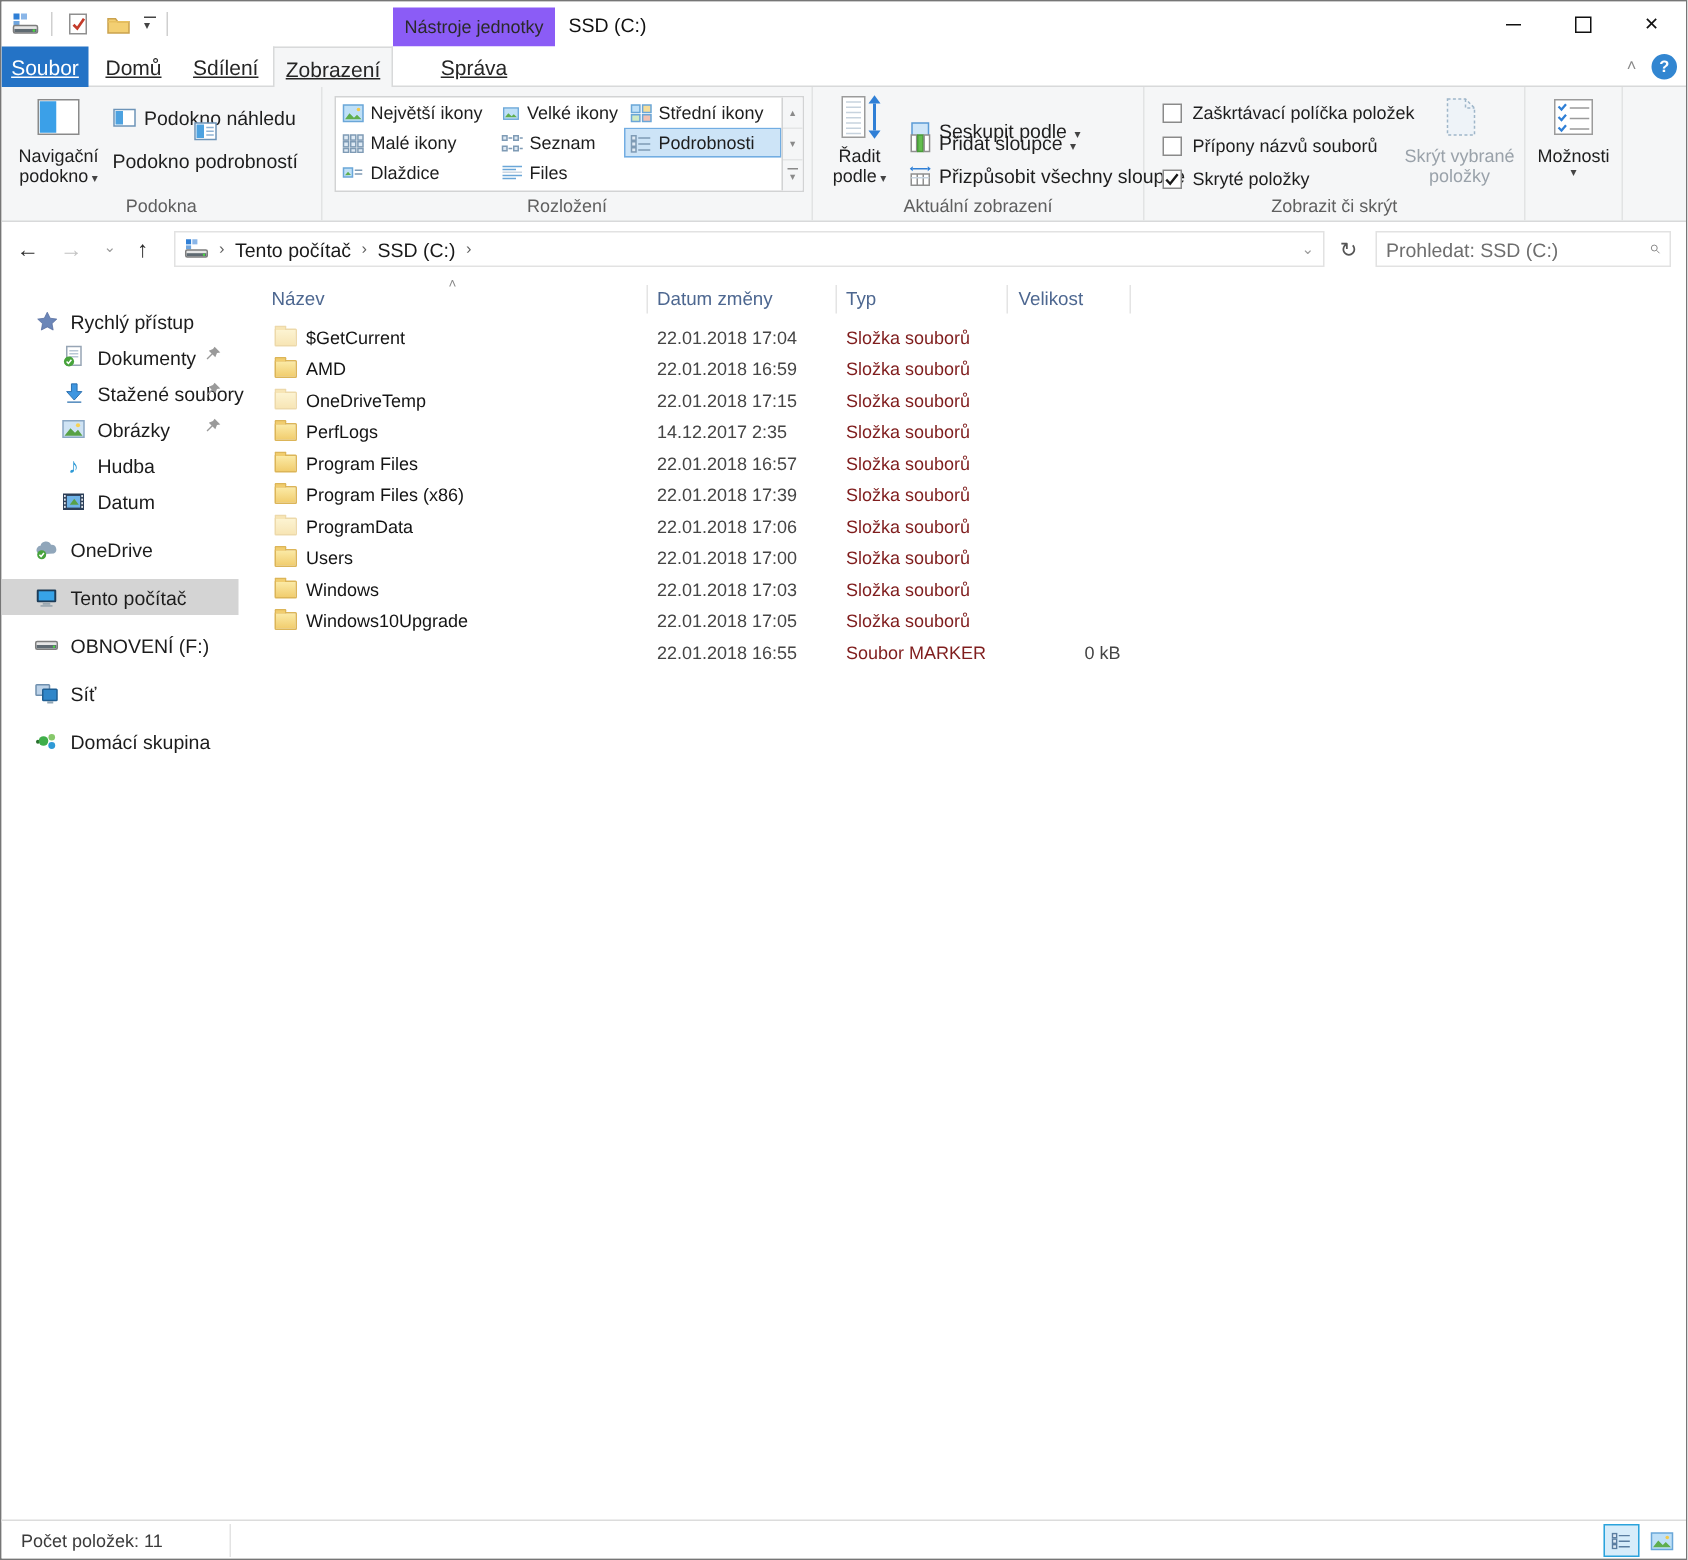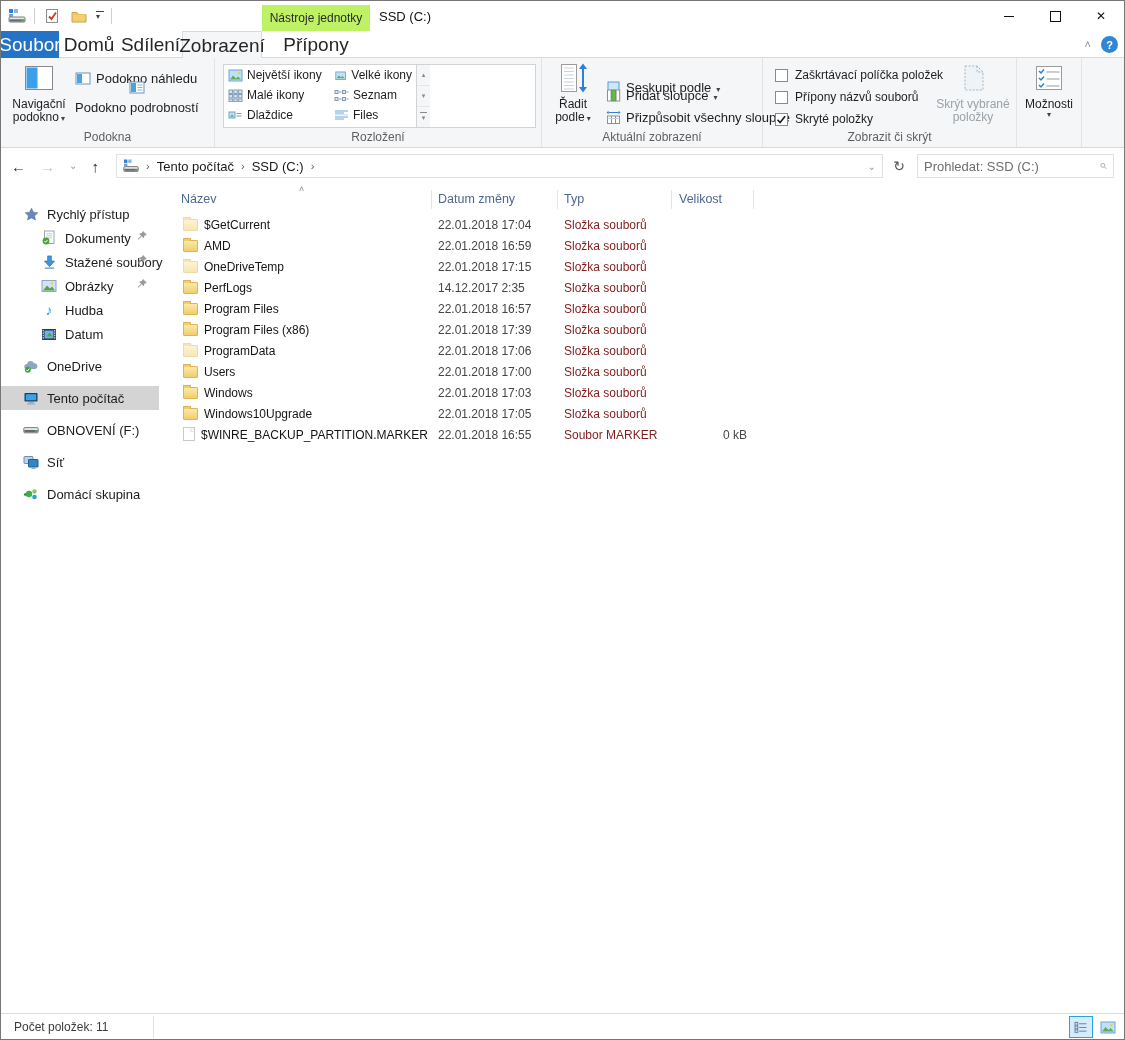--- a/index.html
+++ b/index.html
@@ -8,31 +8,31 @@
   .window { position:relative; width:1125px; height:1040px; background:#fff; border:1px solid #767676; overflow:hidden; }
 
   
   .titlebar { position:absolute; left:0; top:0; width:100%; height:30px; background:#fff; }
   .qat { position:absolute; left:6px; top:0; height:30px; display:flex; align-items:center; gap:7px; }
   .qat .sep { width:1px; height:16px; background:#cfcfcf; }
   .qat-btn { display:flex; align-items:center; justify-content:center; width:20px; height:22px; }
   .qat-caret { font-size:8px; color:#444; line-height:1; }
   .qat-caret::after { content:"▾"; }
   .qat-caret .bar { display:block; width:8px; border-top:1px solid #444; margin:0 auto 1px; }
-  .ctx-tab { position:absolute; left:261px; top:4px; width:108px; height:26px; background:#bef264; color:#2a2a2a; display:flex; align-items:center; justify-content:center; font-size:12px; }
+  .ctx-tab { position:absolute; left:261px; top:4px; width:108px; height:26px; background:#8b5cf6; color:#2a2a2a; display:flex; align-items:center; justify-content:center; font-size:12px; }
   .win-title { position:absolute; left:378px; top:0; height:30px; display:flex; align-items:center; font-size:13px; color:#111; }
   .win-controls { position:absolute; right:0; top:0; height:30px; display:flex; }
   .wc { width:46px; height:30px; display:flex; align-items:center; justify-content:center; color:#111; }
   .wc-min::after { content:""; display:block; width:10px; border-top:1px solid #111; }
   .wc-max::after { content:""; display:block; width:9px; height:9px; border:1px solid #111; }
   .wc-close::after { content:"✕"; font-size:12px; }
 
   
   .tabrow { position:absolute; left:0; top:30px; width:100%; height:27px; background:#fff; border-bottom:1px solid #d8d9da; display:flex; }
-  .tab { height:27px; display:flex; align-items:center; justify-content:center; font-size:19px; color:#262626; }
+  .tab { height:27px; display:flex; align-items:center; justify-content:center; font-size:14px; color:#262626;text-decoration:underline; }
   .tab-file { width:58px; background:#2473c6; color:#fff; }
   .tab-home { width:60px; }
   .tab-share { width:63px; }
   .tab-view { width:80px; background:#f5f6f7; border:1px solid #d8d9da; border-bottom:none; margin-bottom:-1px; height:28px; }
   .tab-manage { width:108px; }
   .tabrow-right { position:absolute; right:6px; top:30px; height:27px; display:flex; align-items:center; gap:10px; }
   .collapse-chevron { color:#8a8a8a; font-size:11px; line-height:1; }
   .collapse-chevron::after { content:"˄"; }
   .help-btn { width:17px; height:17px; border-radius:50%; background:#3286d1; color:#fff; font-size:11px; font-weight:bold; display:flex; align-items:center; justify-content:center; }
   .help-btn::after { content:"?"; }
@@ -172,21 +172,21 @@
       <span class="wc wc-max"></span>
       <span class="wc wc-close"></span>
     </div>
   </div>
 
   <div class="tabrow">
     <div class="tab tab-file">Soubor</div>
     <div class="tab tab-home">Domů</div>
     <div class="tab tab-share">Sdílení</div>
     <div class="tab tab-view">Zobrazení</div>
-    <div class="tab tab-manage">Přípony</div>
+    <div class="tab tab-manage">Správa</div>
   </div>
   <div class="tabrow-right">
     <span class="collapse-chevron"></span>
     <span class="help-btn"></span>
   </div>
 
   <div class="ribbon">
 
     <div class="rgroup g-panes">
       <div class="big-btn" style="left:6px;width:64px;">
@@ -275,20 +275,45 @@
           </div>
           <div class="gitem">
             <svg width="15" height="13" viewBox="0 0 15 13">
                 <path d="M1 2h13M1 4h9" stroke="#6aa6d8"></path>
                 <path d="M1 8h13M1 10h9" stroke="#6aa6d8"></path>
                 <path d="M1 5.8h13" stroke="#c9d6e2"></path>
               </svg>
             <span>Files</span>
           </div>
         </div>
+        <div class="gcol gc3">
+          <div class="gitem">
+            <svg width="15" height="13" viewBox="0 0 15 13">
+                <g stroke="#6aa6d8">
+                  <rect x="1" y="1" width="5.6" height="5" fill="#bfe0f7"></rect>
+                  <rect x="8.4" y="1" width="5.6" height="5" fill="#f4dd9a"></rect>
+                  <rect x="1" y="7.5" width="5.6" height="4.5" fill="#cfe9c4"></rect>
+                  <rect x="8.4" y="7.5" width="5.6" height="4.5" fill="#f0c0b4"></rect>
+                </g>
+              </svg>
+            <span>Střední ikony</span>
+          </div>
+          <div class="gitem selected">
+            <svg width="15" height="13" viewBox="0 0 15 13">
+                <g fill="#dfeaf4" stroke="#7f9bb5">
+                  <rect x="1" y="1.5" width="3" height="3"></rect>
+                  <rect x="1" y="5.5" width="3" height="3"></rect>
+                  <rect x="1" y="9.5" width="3" height="2.8"></rect>
+                </g>
+                <path d="M5.5 3h8M5.5 7h8M5.5 11h8" stroke="#7f9bb5"></path>
+              </svg>
+            <span>Podrobnosti</span>
+          </div>
+          <div class="gitem"></div>
+        </div>
         <div class="gscroll">
           <span class="gs-btn gs-up"></span>
           <span class="gs-btn gs-dn"></span>
           <span class="gs-btn gs-more"></span>
         </div>
       </div>
       <div class="g-label">Rozložení</div>
     </div>
 
     <div class="rgroup g-view">
@@ -657,24 +682,20 @@
         <div class="frow">
           <span class="fcell fc-name">
               <span class="file-icon" data-icon="folder"></span>
               <span>Windows10Upgrade</span>
             </span>
           <span class="fcell fc-date">22.01.2018 17:05</span>
           <span class="fcell fc-type">Složka souborů</span>
           <span class="fcell fc-size"></span>
         </div>
         <div class="frow">
-          <span class="fcell fc-name">
-              <span class="file-icon" data-icon="file-faded"></span>
-              <span>$WINRE_BACKUP_PARTITION.MARKER</span>
-            </span>
           <span class="fcell fc-date">22.01.2018 16:55</span>
           <span class="fcell fc-type">Soubor MARKER</span>
           <span class="fcell fc-size">0 kB</span>
         </div>
 
       </div>
     </div>
   </div>
 
   <div class="statusbar">

